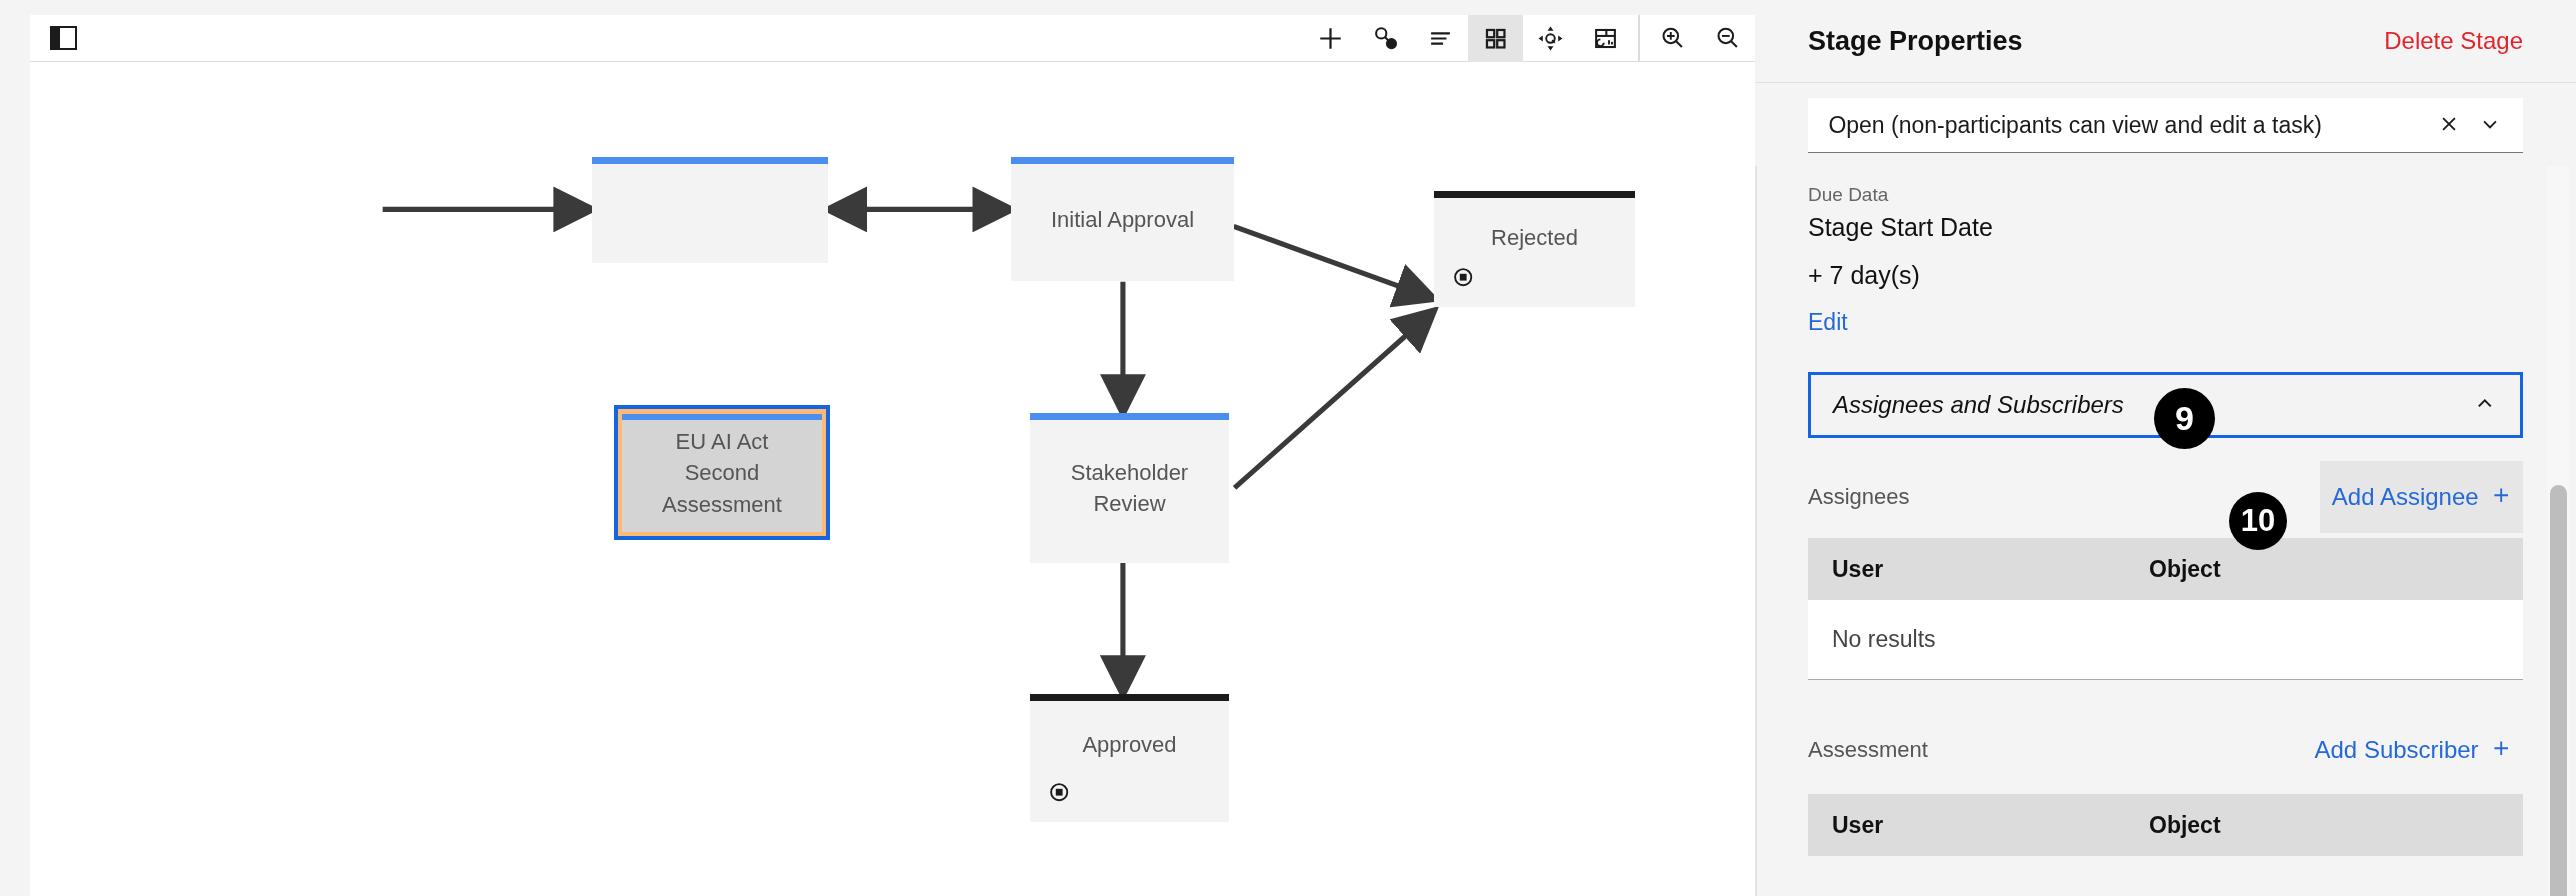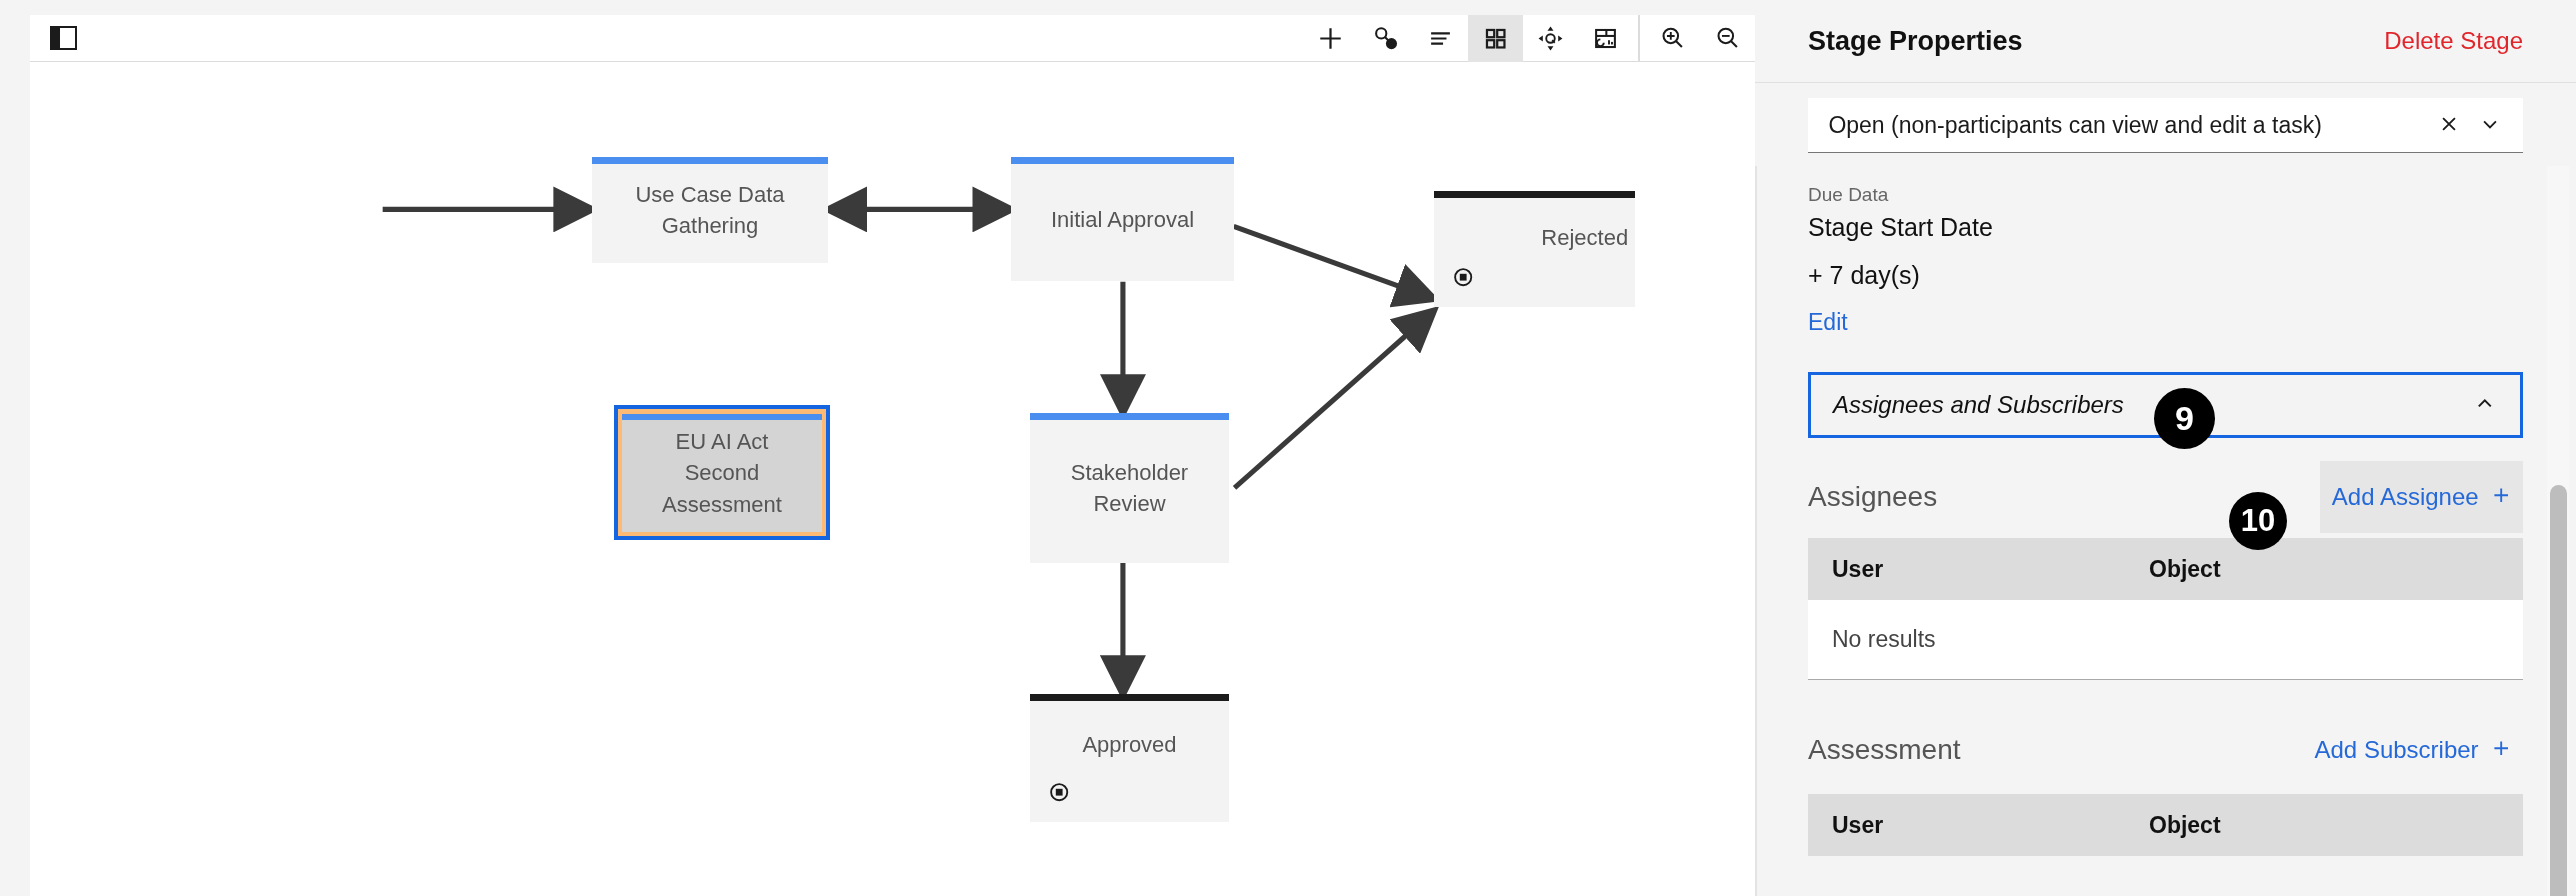--- a/index.html
+++ b/index.html
@@ -127,21 +127,21 @@
     cursor: pointer;
     font-style: italic;
   }
   .accordion .atitle { font-size: 24px; color: #111; }
   .accordion .achev { margin-left: auto; }
 
   .sub-row {
     position: relative; margin-top: 37px; height: 44px;
     display: flex; align-items: center;
   }
-  .sub-row .slabel { font-size: 28px; color: #555; }
+  .sub-row .slabel { font-size: 22px; color: #555; }
   .add-link {
     margin-left: auto; display: flex; align-items: center; gap: 12px;
     font-size: 24px; color: #2569d8; cursor: pointer;
     padding: 22px 12px;
   }
   .add-link.hl { background: #e6e6e6; }
 
   .tbl { margin-top: 19px; width: 100%; }
   .tbl .thead {
     display: flex; background: #dcdcdc; height: 62px; align-items: center;
@@ -291,30 +291,28 @@
         <line x1="1283" y1="258" x2="1283" y2="412" stroke="#3a3a3a" stroke-width="6" marker-end="url(#ah)"></line>
 
         <line x1="1414" y1="500" x2="1648" y2="292" stroke="#3a3a3a" stroke-width="6" marker-end="url(#ah)"></line>
 
         <line x1="1283" y1="588" x2="1283" y2="742" stroke="#3a3a3a" stroke-width="6" marker-end="url(#ah)"></line>
       </svg>
 
 
       <div class="node" style="left:562px; top:95px; width:236px; height:106px;">
         <div class="bar blue"></div>
-        <div class="label">Use Case Data
-Gathering</div>
       </div>
 
       <div class="node" style="left:981px; top:95px; width:223px; height:124px;">
         <div class="bar blue"></div>
         <div class="label">Initial Approval</div>
       </div>
 
-      <div class="node" style="left:1404px; top:129px; width:201px; height:116px;align-items:flex-end;">
+      <div class="node" style="left:1404px; top:129px; width:201px; height:116px;">
         <div class="bar black"></div>
         <div class="label" style="position:relative; top:-12px;">Rejected</div>
         <span class="statusicon" style="left:19px; bottom:17px;">
           <svg width="20.4" height="20.4" viewBox="0 0 24 24">
             <circle cx="12" cy="12" r="9.5" fill="none" stroke="#1b1b1b" stroke-width="2.2"></circle>
             <rect x="8" y="8" width="8" height="8" fill="#1b1b1b"></rect>
           </svg>
         </span>
       </div>
 

